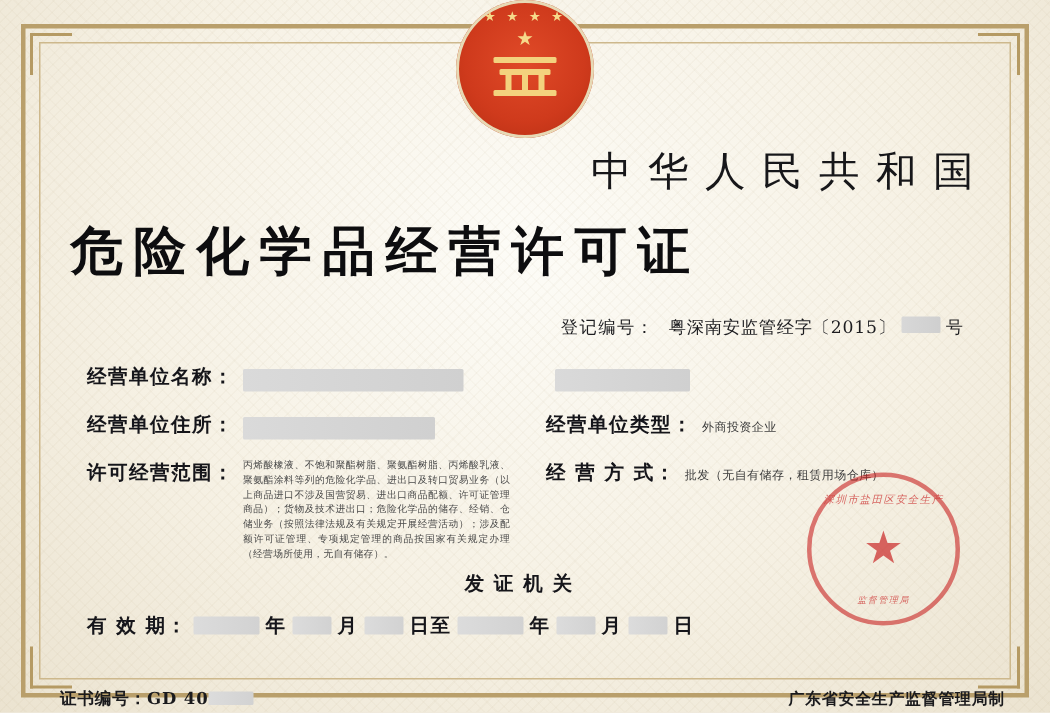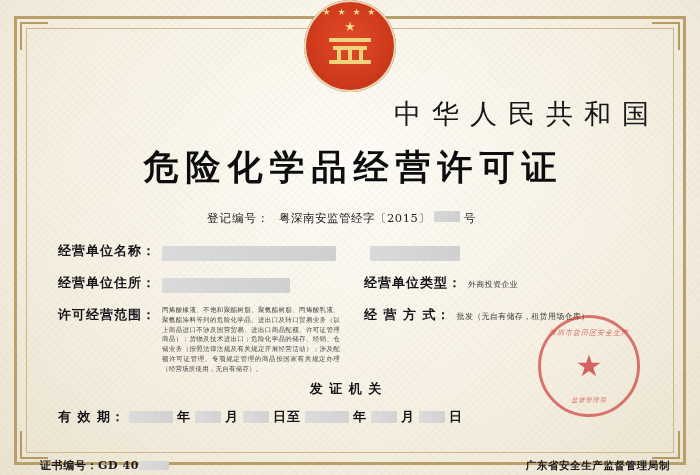--- a/index.html
+++ b/index.html
@@ -137,33 +137,33 @@
     text-align: right;
     font-family: "DejaVu Serif", "Liberation Serif", serif;
     font-weight: normal;
     font-size: 27px;
     letter-spacing: 11px;
     color: #17171a;
     text-indent: 11px;
     margin-top: 20px;
   }
   .title-main {
-    text-align: center;
+    text-align: left;
     font-family: "DejaVu Serif", "Liberation Serif", serif;
     font-weight: bold;
     font-size: 35px;
     letter-spacing: 7px;
     color: #0d0d0f;
     text-indent: 7px;
     margin-top: 12px;
   }
 
   .reg-line {
     margin-top: 20px;
-    text-align: center;
+    text-align: right;
     font-size: 11.5px;
     color: #1d1d20;
     padding-right: 18px;
     font-family: "DejaVu Serif", "Liberation Serif", serif;
   }
   .reg-line .reg-label { letter-spacing: 1px; }
   .reg-line .reg-value { letter-spacing: 0.5px; margin-left: 6px; }
   .blur-inline {
     display: inline-block;
     background: linear-gradient(90deg,#d8d8d8,#cfcfcf);
@@ -357,21 +357,21 @@
       <span class="reg-label">登记编号：</span>
       <span class="reg-value">粤深南安监管经字〔2015〕</span>
       <span class="blur-inline" style="width:26px;height:11px;"></span>
       <span>号</span>
     </div>
 
     <div class="fields">
 
       <div class="field">
         <span class="label">经营单位名称：</span>
-        <span class="value mask" style="width:174px;">化工贸易（深圳）有限公司</span>
+        <span class="value mask" style="width:147px;">化工贸易（深圳）有限公司</span>
       </div>
 
       <div class="field">
         <span class="value mask" style="width:90px;"></span>
       </div>
 
       <div class="field">
         <span class="label">经营单位住所：</span>
         <span class="value mask" style="width:128px;">深圳市盐田区</span>
       </div>

